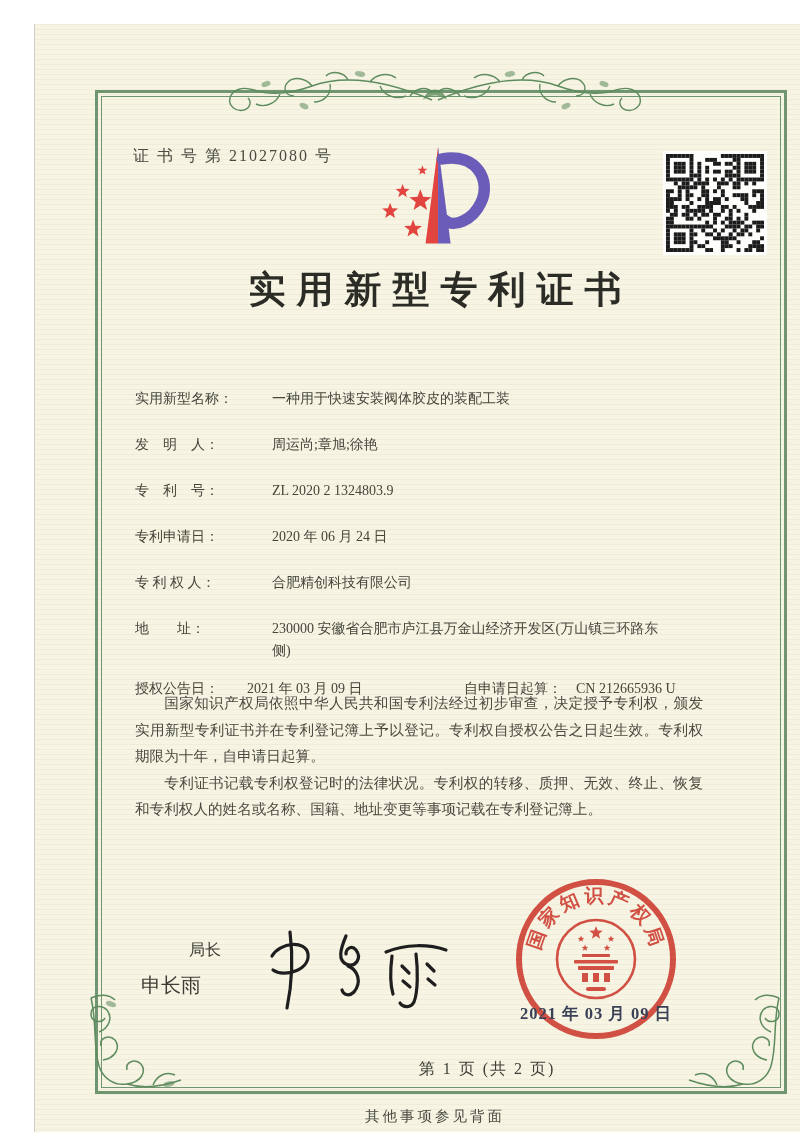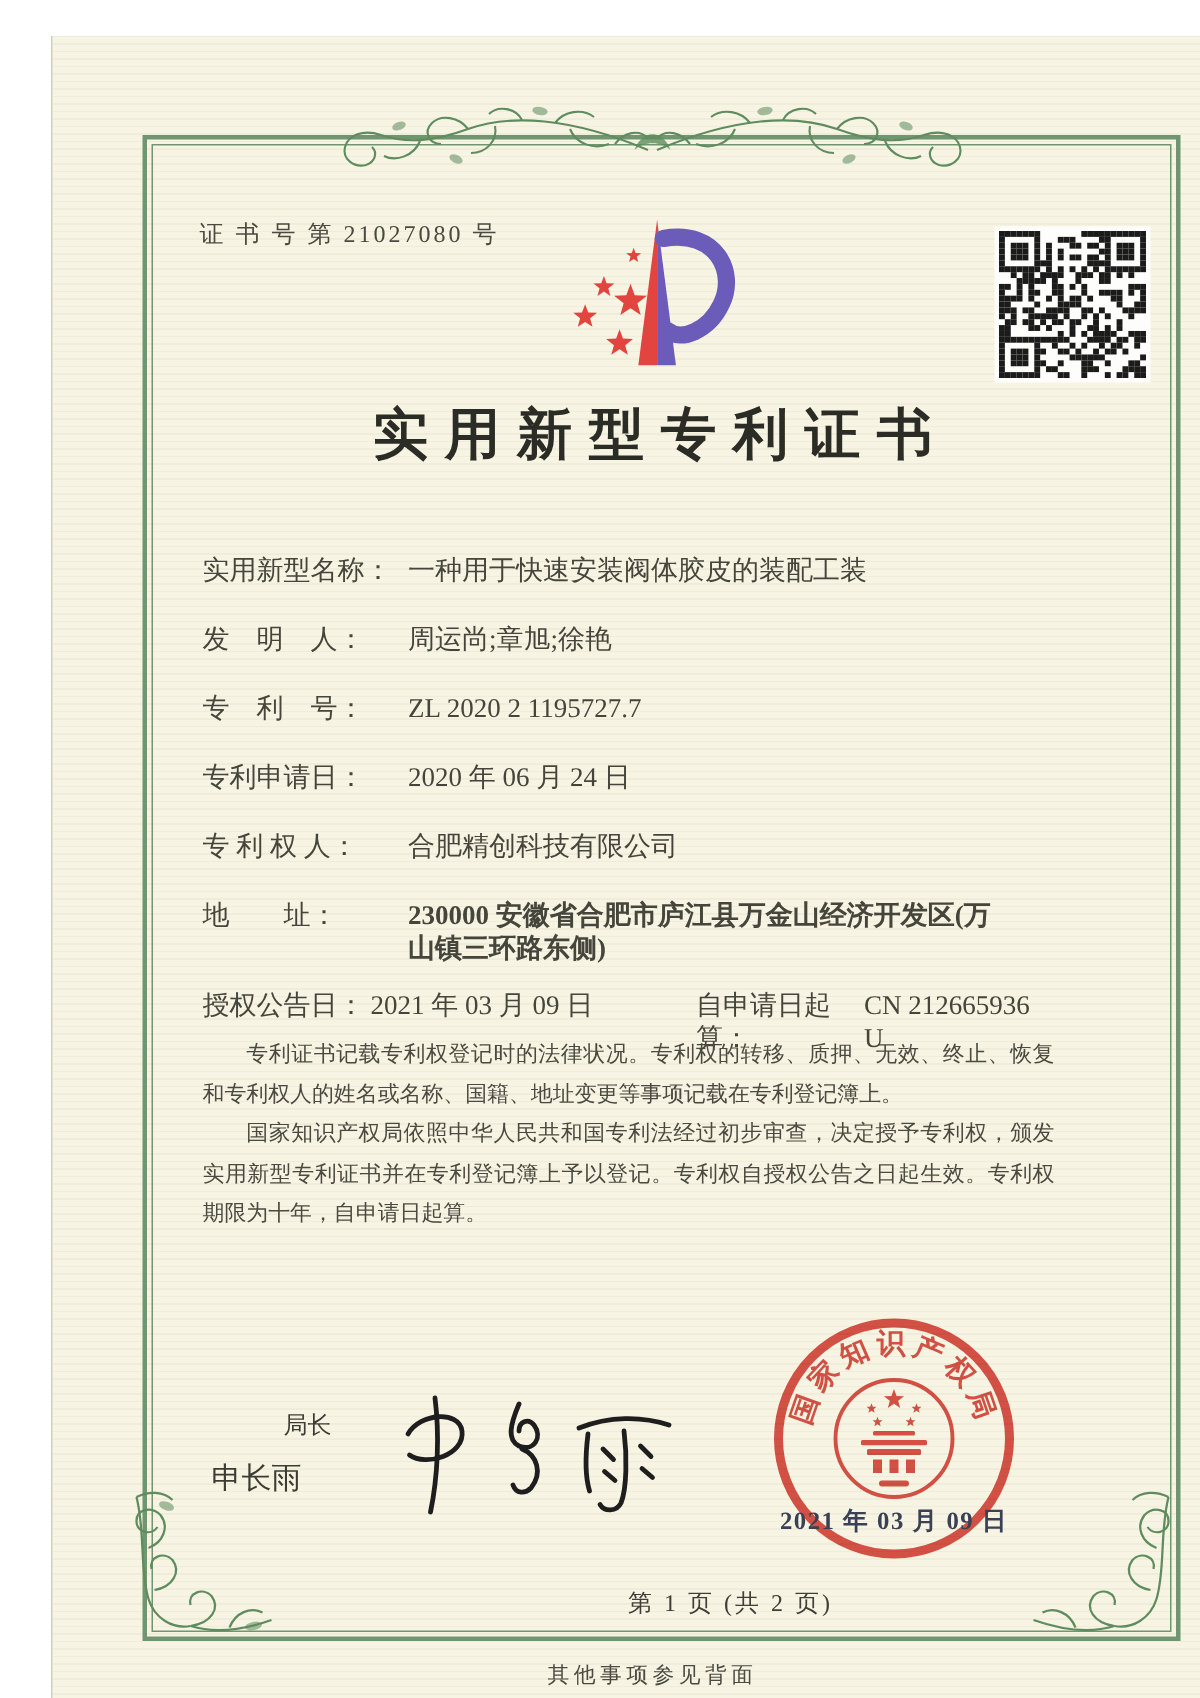--- a/index.html
+++ b/index.html
@@ -16,25 +16,25 @@
   }
   .frame{position:absolute;left:60px;top:66px;width:686px;height:998px;border:3px solid #6f9670;}
   .frame-inner{position:absolute;left:3px;top:3px;right:3px;bottom:3px;border:1px solid #6f9670;}
   .cert-no{position:absolute;left:98px;top:122px;font-size:16px;letter-spacing:2px;color:#4a4a40;}
   .logo{position:absolute;left:336px;top:112px;width:130px;height:120px;}
   .qr{position:absolute;left:628px;top:127px;width:104px;height:104px;background:#fdfdfb;padding:3px;box-sizing:border-box;}
   .title{
     position:absolute;left:0;top:241px;width:800px;text-align:center;
     font-size:37px;font-weight:700;color:#2c2c26;letter-spacing:11px;text-indent:11px;
   }
-  .fields{position:absolute;left:100px;top:345px;width:566px;font-size:18px;color:#45453b;}
+  .fields{position:absolute;left:100px;top:364px;width:566px;font-size:14px;color:#45453b;}
   .frow{display:flex;line-height:22px;margin-bottom:24px;}
   .flabel{flex:0 0 137px;}
   .fvalue{flex:1;}
-  .fvalue-addr{width:390px;flex:none;font-weight:bold;}
+  .fvalue-addr{width:390px;flex:none;}
   .frow.addr{margin-bottom:16px;}
   .frow.grant{margin-bottom:0;justify-content:space-between;}
   .grant-date{flex:0 0 217px;}
   .glabel{flex:0 0 112px;}
   .paras{position:absolute;left:100px;top:666px;width:568px;font-size:14.6px;line-height:26.5px;
     color:#4a4a40;text-align:justify;}
   .paras p{margin:0;text-indent:2em;}
   .sign-title{position:absolute;left:106px;top:916px;font-size:16px;font-family:"Liberation Sans","DejaVu Sans",sans-serif;color:#3c3c34;margin-left:48px;}
   .sign-name{position:absolute;left:106px;top:948px;font-size:20px;font-family:"Liberation Sans","DejaVu Sans",sans-serif;color:#3c3c34;}
   .signature{position:absolute;left:225px;top:902px;width:200px;height:88px;}
@@ -448,21 +448,21 @@
     <div class="frow">
       <span class="flabel">实用新型名称：</span>
       <span class="fvalue">一种用于快速安装阀体胶皮的装配工装</span>
     </div>
     <div class="frow">
       <span class="flabel">发　明　人：</span>
       <span class="fvalue">周运尚;章旭;徐艳</span>
     </div>
     <div class="frow">
       <span class="flabel">专　利　号：</span>
-      <span class="fvalue">ZL 2020 2 1195727.7</span>
+      <span class="fvalue">ZL 2020 2 1324803.9</span>
     </div>
     <div class="frow">
       <span class="flabel">专利申请日：</span>
       <span class="fvalue">2020 年 06 月 24 日</span>
     </div>
     <div class="frow">
       <span class="flabel">专 利 权 人：</span>
       <span class="fvalue">合肥精创科技有限公司</span>
     </div>
     <div class="frow addr">
@@ -471,22 +471,22 @@
     </div>
     <div class="frow grant">
       <span class="glabel">授权公告日：</span>
       <span class="grant-date">2021 年 03 月 09 日</span>
       <span class="glabel">自申请日起算：</span>
       <span class="fvalue">CN 212665936 U</span>
     </div>
   </div>
 
   <div class="paras">
+    <p>国家知识产权局依照中华人民共和国专利法经过初步审查，决定授予专利权，颁发实用新型专利证书并在专利登记簿上予以登记。专利权自授权公告之日起生效。专利权期限为十年，自申请日起算。</p>
     <p>专利证书记载专利权登记时的法律状况。专利权的转移、质押、无效、终止、恢复和专利权人的姓名或名称、国籍、地址变更等事项记载在专利登记簿上。</p>
-    <p>国家知识产权局依照中华人民共和国专利法经过初步审查，决定授予专利权，颁发实用新型专利证书并在专利登记簿上予以登记。专利权自授权公告之日起生效。专利权期限为十年，自申请日起算。</p>
   </div>
 
   <div class="sign-title">局长</div>
   <div class="sign-name">申长雨</div>
   <svg class="signature" viewBox="0 0 200 88">
     <g fill="none" stroke="#1e1e1e" stroke-width="3.2" stroke-linecap="round">
       <path d="M30,6 C33,30 32,58 27,82"></path>
       <path d="M12,30 C20,16 46,14 48,28 C50,44 24,52 13,44"></path>
       <path d="M86,10 C80,24 78,34 86,38 C96,42 102,32 96,24 C92,19 86,22 86,28"></path>
       <path d="M88,40 C98,44 102,56 94,66 C90,70 84,70 82,64"></path>

